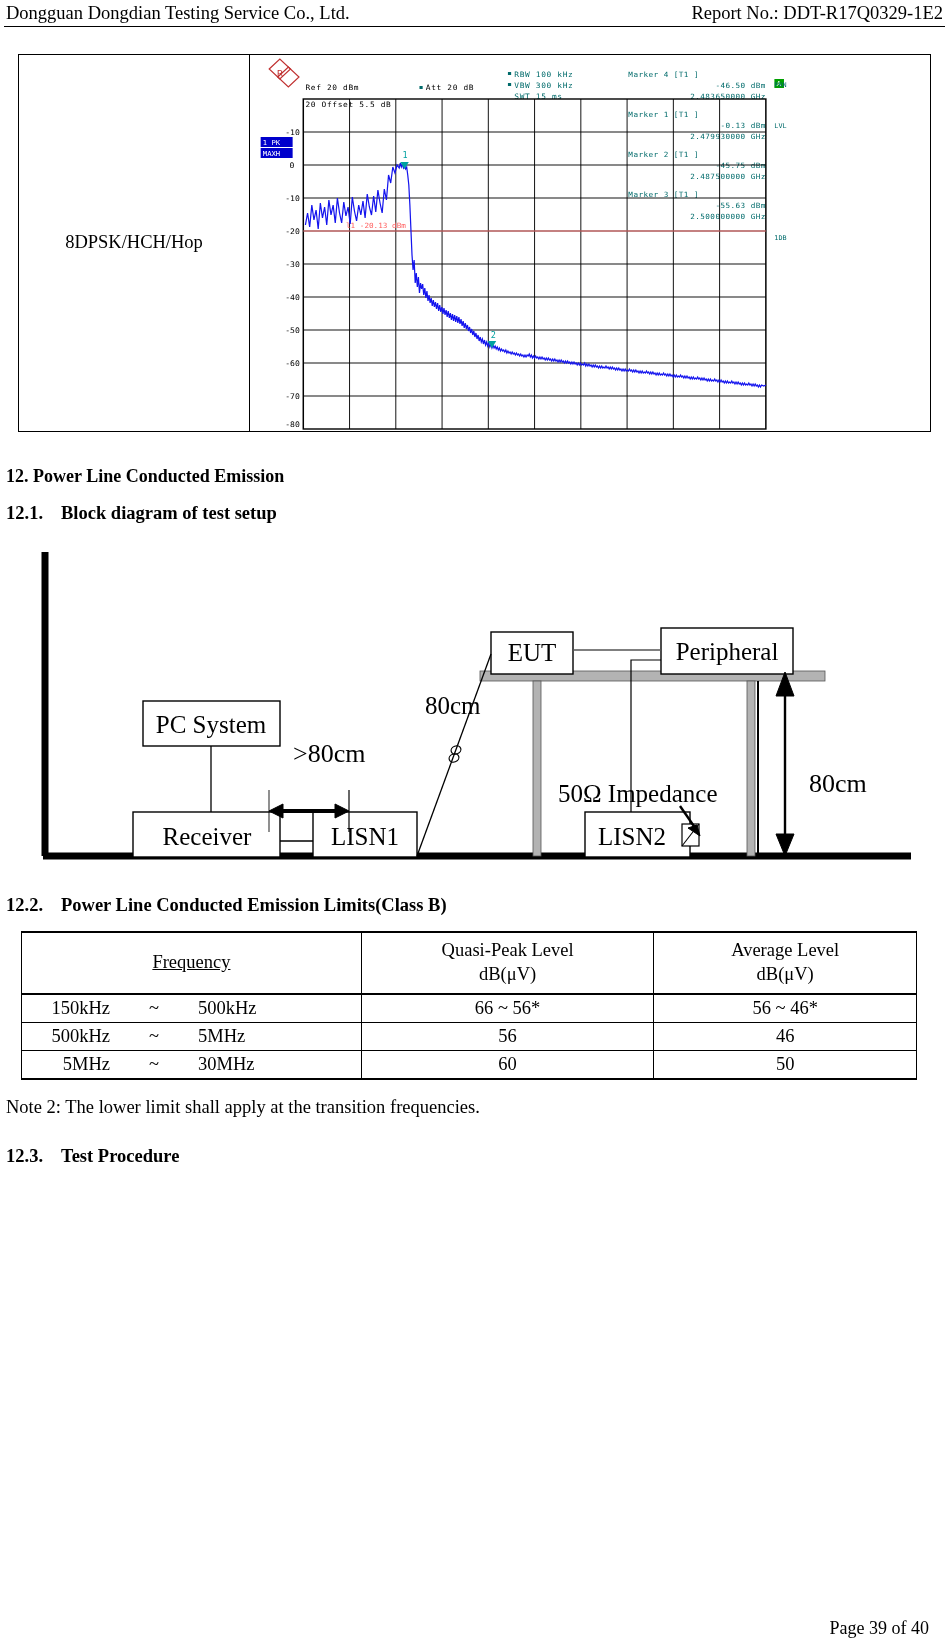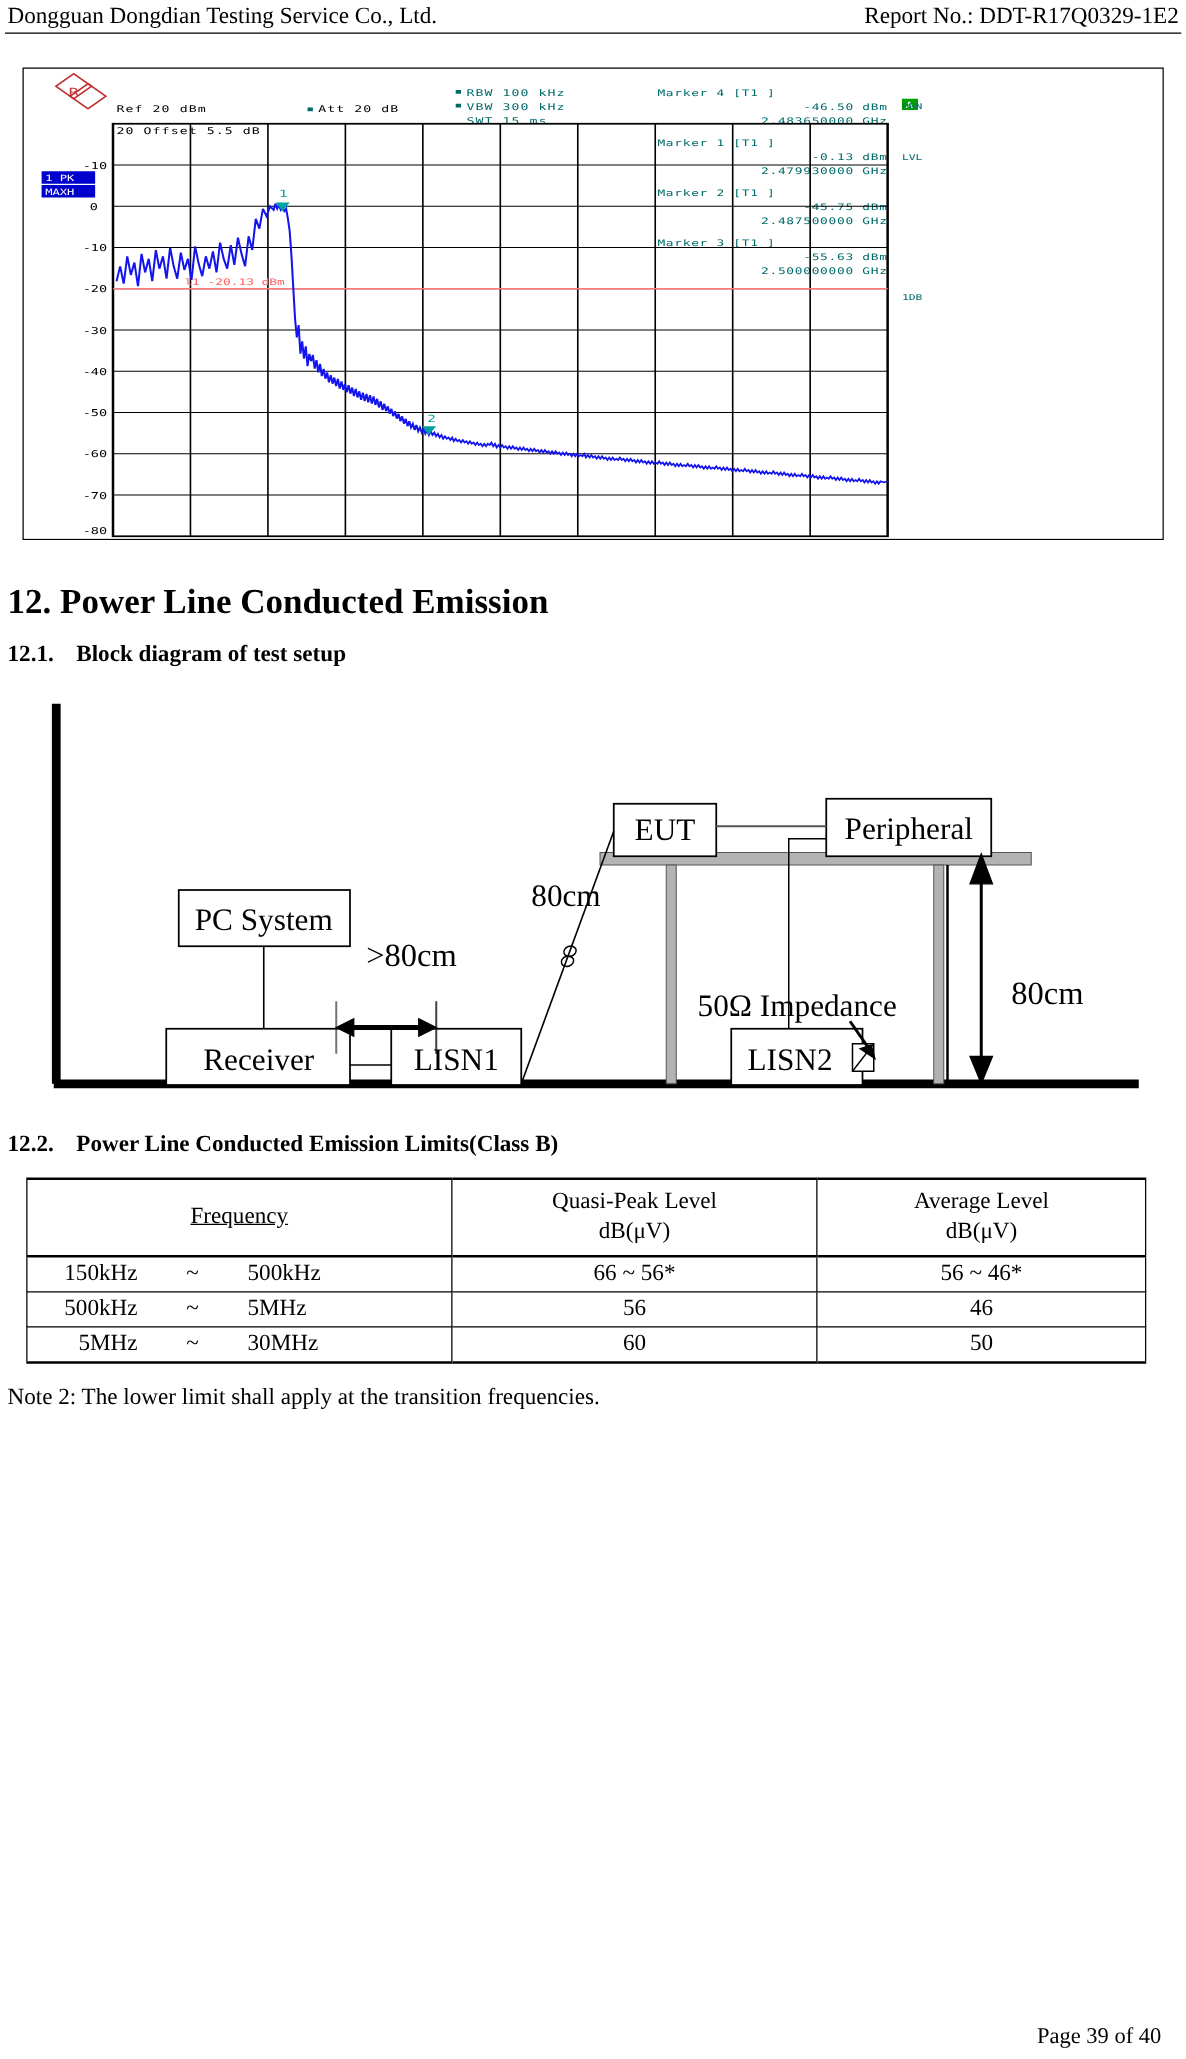--- a/index.html
+++ b/index.html
@@ -37,21 +37,21 @@
     width: 231px; flex: 0 0 231px;
     border-right: 1.2px solid #000;
     display:flex; align-items:center; justify-content:center;
     font-size: 18.5px;
   }
   .plot-cell { flex:1; position:relative; overflow:hidden; }
   .sa { position:absolute; left:0; top:0; width:100%; height:100%; }
 
   
   h2.sec {
-    font-size: 28px; font-weight:bold;
+    font-size: 18px; font-weight:bold;
     margin: 34px 0 0 2px; letter-spacing:0;
   }
   h3.sub {
     font-size: 18.5px; font-weight:bold;
     margin: 16px 0 0 2px;
     display:flex; gap:11px;align-items:flex-end;
   }
   h3.sub .num { min-width: 44px; }
 
   
@@ -96,20 +96,21 @@
 <body>
 
 <div class="page">
 
   <div class="hdr">
     <div class="left">Dongguan Dongdian Testing Service Co., Ltd.</div>
     <div class="right">Report No.: DDT-R17Q0329-1E2</div>
   </div>
 
   <div class="plot-table">
+    <div class="plot-label">8DPSK/HCH/Hop</div>
     <div class="plot-cell">
       <svg class="sa" viewBox="0 0 638 376" preserveAspectRatio="none">
         <rect x="0" y="0" width="638" height="376" fill="#ffffff"></rect>
 
         <g stroke="#c03030" fill="none" stroke-width="1.1">
           <path d="M18 14 l10 -10 l10 10 l-10 10 z"></path>
           <path d="M26 22 l10 -10 l10 10 l-10 10 z"></path>
           <text x="25" y="22" font-family="DejaVu Sans, sans-serif" font-size="9" fill="#c03030" stroke="none">R</text>
         </g>
 
@@ -368,17 +369,21 @@
           </div>
         </td>
         <td>60</td>
         <td>50</td>
       </tr>
     </tbody>
   </table>
 
   <p class="note">Note 2: The lower limit shall apply at the transition frequencies.</p>
 
+  <h3 class="sub" style="margin-top:28px">
+    <span class="num">12.3.</span>
+    <span>Test Procedure</span>
+  </h3>
 
 
   <div class="footer">Page 39 of 40</div>
 
 </div>
 
 </body></html>

